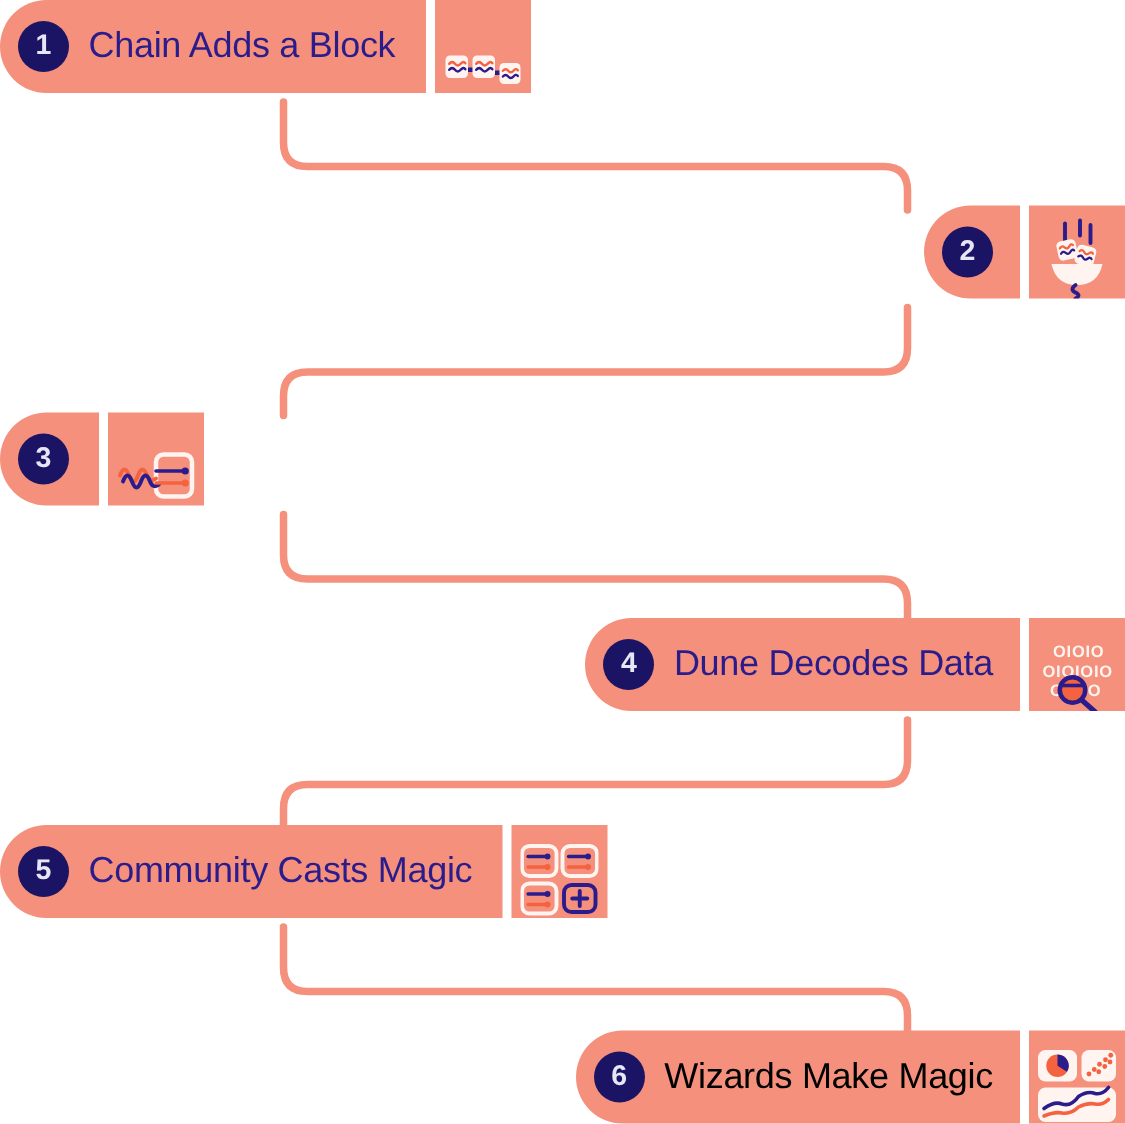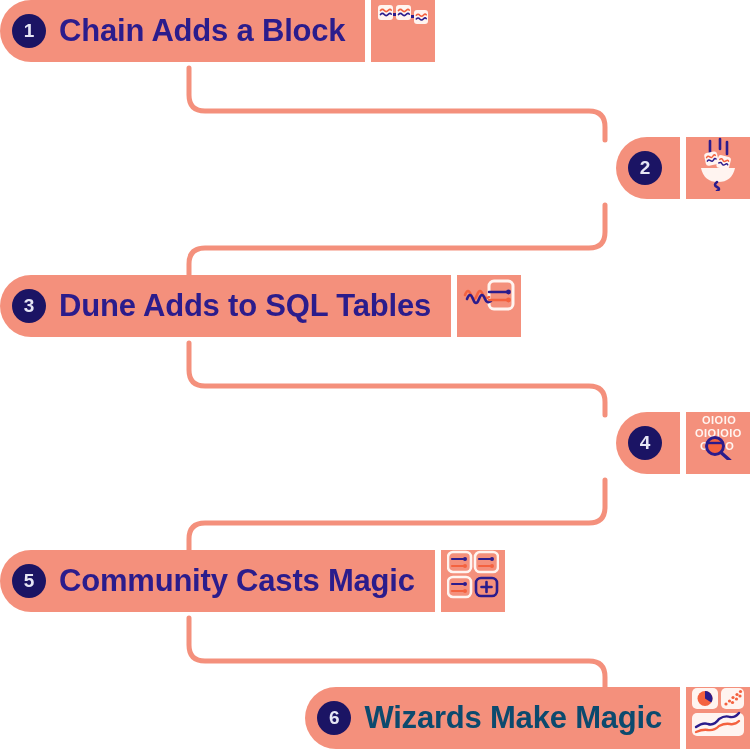--- a/index.html
+++ b/index.html
@@ -76,34 +76,34 @@
     font-size: 19px;
     font-weight: bold;
     display: flex;
     align-items: center;
     justify-content: center;
     letter-spacing: 0;
   }
 
   .step-label {
     color: #2B1C8C;
-    font-size: 31px;
-    font-weight: bold;
+    font-size: 24px;
+    font-weight: normal;
     white-space: nowrap;
     margin-left: 13px;
     letter-spacing: -0.2px;
   }
 
   .icon-box {
     width: 64px;
     height: 62px;
     background: #F4907C;
     margin-left: 6px;
     display: flex;
-    align-items: flex-start;
+    align-items: flex-end;
     justify-content: center;
     box-sizing: border-box;
   }
   .icon-box svg { display: block; }
 
   
   #row-1 { top: 0px; }
   #row-2 { top: 137px; }
   #row-3 { top: 275px; }
   #row-4 { top: 412px; }
@@ -189,21 +189,20 @@
 
           <path d="M21,45 q-4,3 0,5 q4,2 0,4" stroke="#2B1C8C" stroke-width="2.6" fill="none" stroke-linecap="round"></path>
         </svg>
       </span>
     </div>
   </div>
 
   <div class="step-row left" id="row-3">
     <div class="pill" style="background: rgb(244, 144, 124);">
       <div class="badge" style="background: rgb(27, 20, 100); color: rgb(230, 230, 245);">3</div>
-      <div class="step-label" style="color: rgb(43, 28, 140);">Dune Adds to SQL Tables</div>
     </div>
     <div class="icon-box" style="background: rgb(244, 144, 124);">
       <span>
         <svg width="52" height="40" viewBox="0 0 52 40">
 
           <rect x="26" y="6" width="24" height="28" rx="5" fill="none" stroke="#FFF4F0" stroke-width="3"></rect>
 
           <path d="M2,20 q3,-8 6,0 q3,8 6,0 q3,-8 6,0 q2,5 6,2" stroke="#F4623F" stroke-width="2.6" fill="none" stroke-linecap="round"></path>
           <path d="M4,24 q3,-8 6,0 q3,8 6,0 q3,-8 6,0 q2,5 6,2" stroke="#2B1C8C" stroke-width="2.6" fill="none" stroke-linecap="round"></path>
 
@@ -212,20 +211,21 @@
           <path d="M26,25 L44,25" stroke="#F4623F" stroke-width="2.4" stroke-linecap="round"></path>
           <circle cx="45.5" cy="25" r="2.4" fill="#F4623F"></circle>
         </svg>
       </span>
     </div>
   </div>
 
   <div class="step-row right" id="row-4">
     <div class="pill" style="background: rgb(244, 144, 124);">
       <div class="badge" style="background: rgb(27, 20, 100); color: rgb(230, 230, 245);">4</div>
+      <div class="step-label" style="color: rgb(43, 28, 140);">Dune Decodes Data</div>
     </div>
     <div class="icon-box" style="background: rgb(244, 144, 124);">
       <span>
         <svg width="56" height="48" viewBox="0 0 56 48">
           <g fill="#FFF4F0" font-family="'Liberation Sans', sans-serif" font-size="11" font-weight="bold" letter-spacing="0.5">
             <text x="12" y="12">OIOIO</text>
             <text x="5" y="25">OIOIOIO</text>
             <text x="10" y="38">OIOIO</text>
           </g>
 
@@ -276,21 +276,21 @@
             <path d="M34.5,37 L44.5,37" stroke="#2B1C8C" stroke-width="2.6" stroke-linecap="round"></path>
           </g>
         </svg>
       </span>
     </div>
   </div>
 
   <div class="step-row right" id="row-6">
     <div class="pill" style="background: rgb(244, 144, 124);">
       <div class="badge" style="background: rgb(27, 20, 100); color: rgb(230, 230, 245);">6</div>
-      <div class="step-label" style="color: #0c4a6e; text-align: center;">Wizards Make Magic</div>
+      <div class="step-label" style="color: #000000; text-align: center;">Wizards Make Magic</div>
     </div>
     <div class="icon-box" style="background: rgb(244, 144, 124);">
       <span>
         <svg width="54" height="50" viewBox="0 0 54 50">
 
           <rect x="1" y="1" width="26" height="21" rx="5" fill="#FFF4F0"></rect>
           <circle cx="14" cy="11.5" r="7.5" fill="#F4623F"></circle>
           <path d="M14,11.5 L14,4 A7.5,7.5 0 0 1 20.3,15.5 Z" fill="#2B1C8C"></path>
 
           <rect x="30" y="1" width="23" height="21" rx="5" fill="#FFF4F0"></rect>

